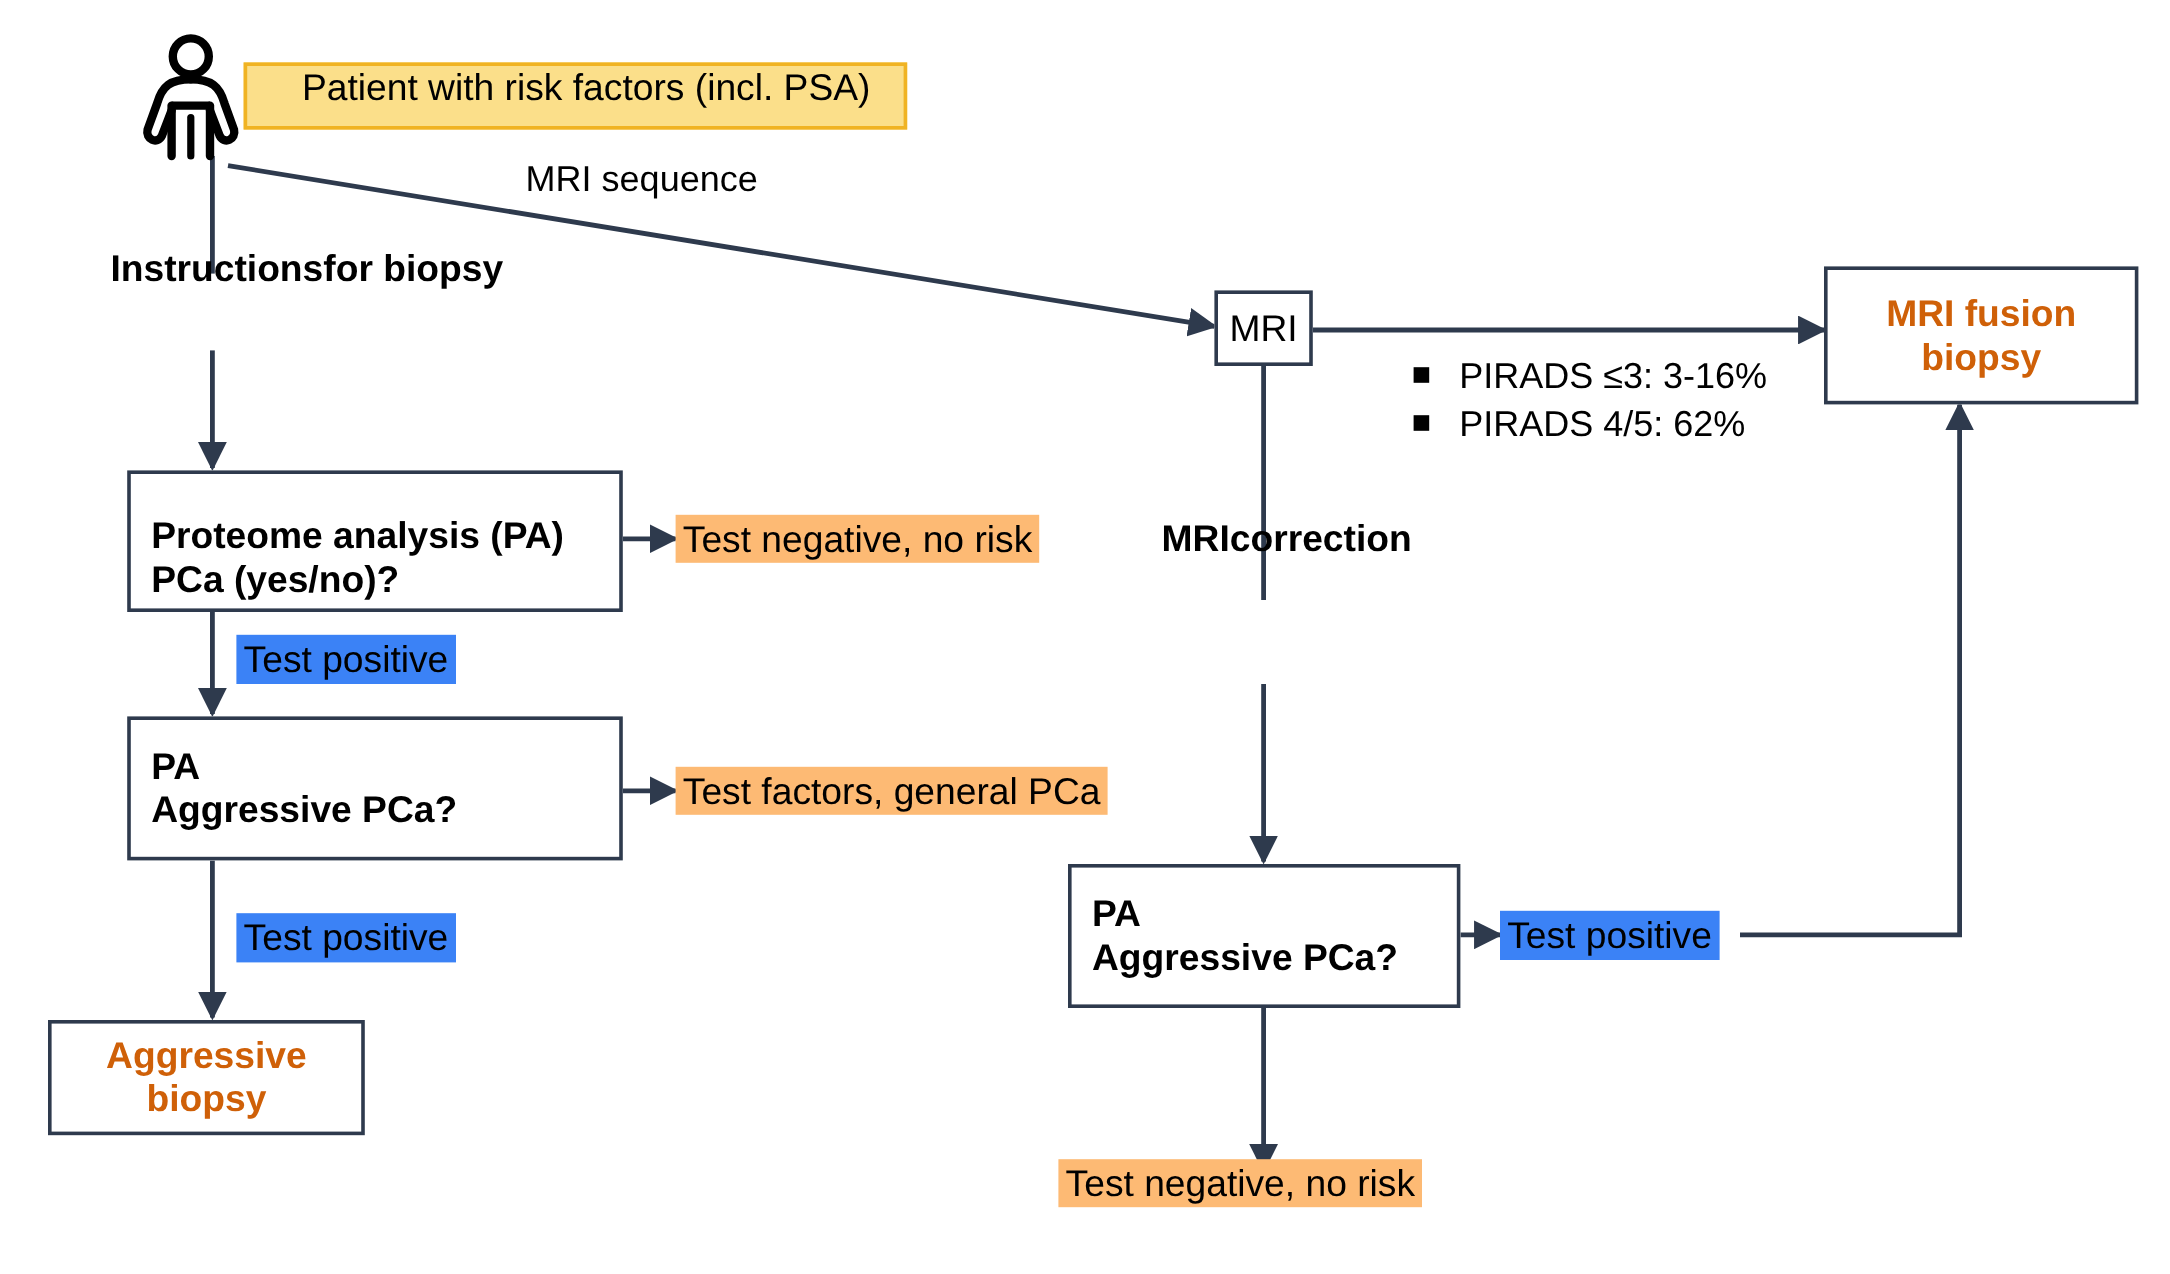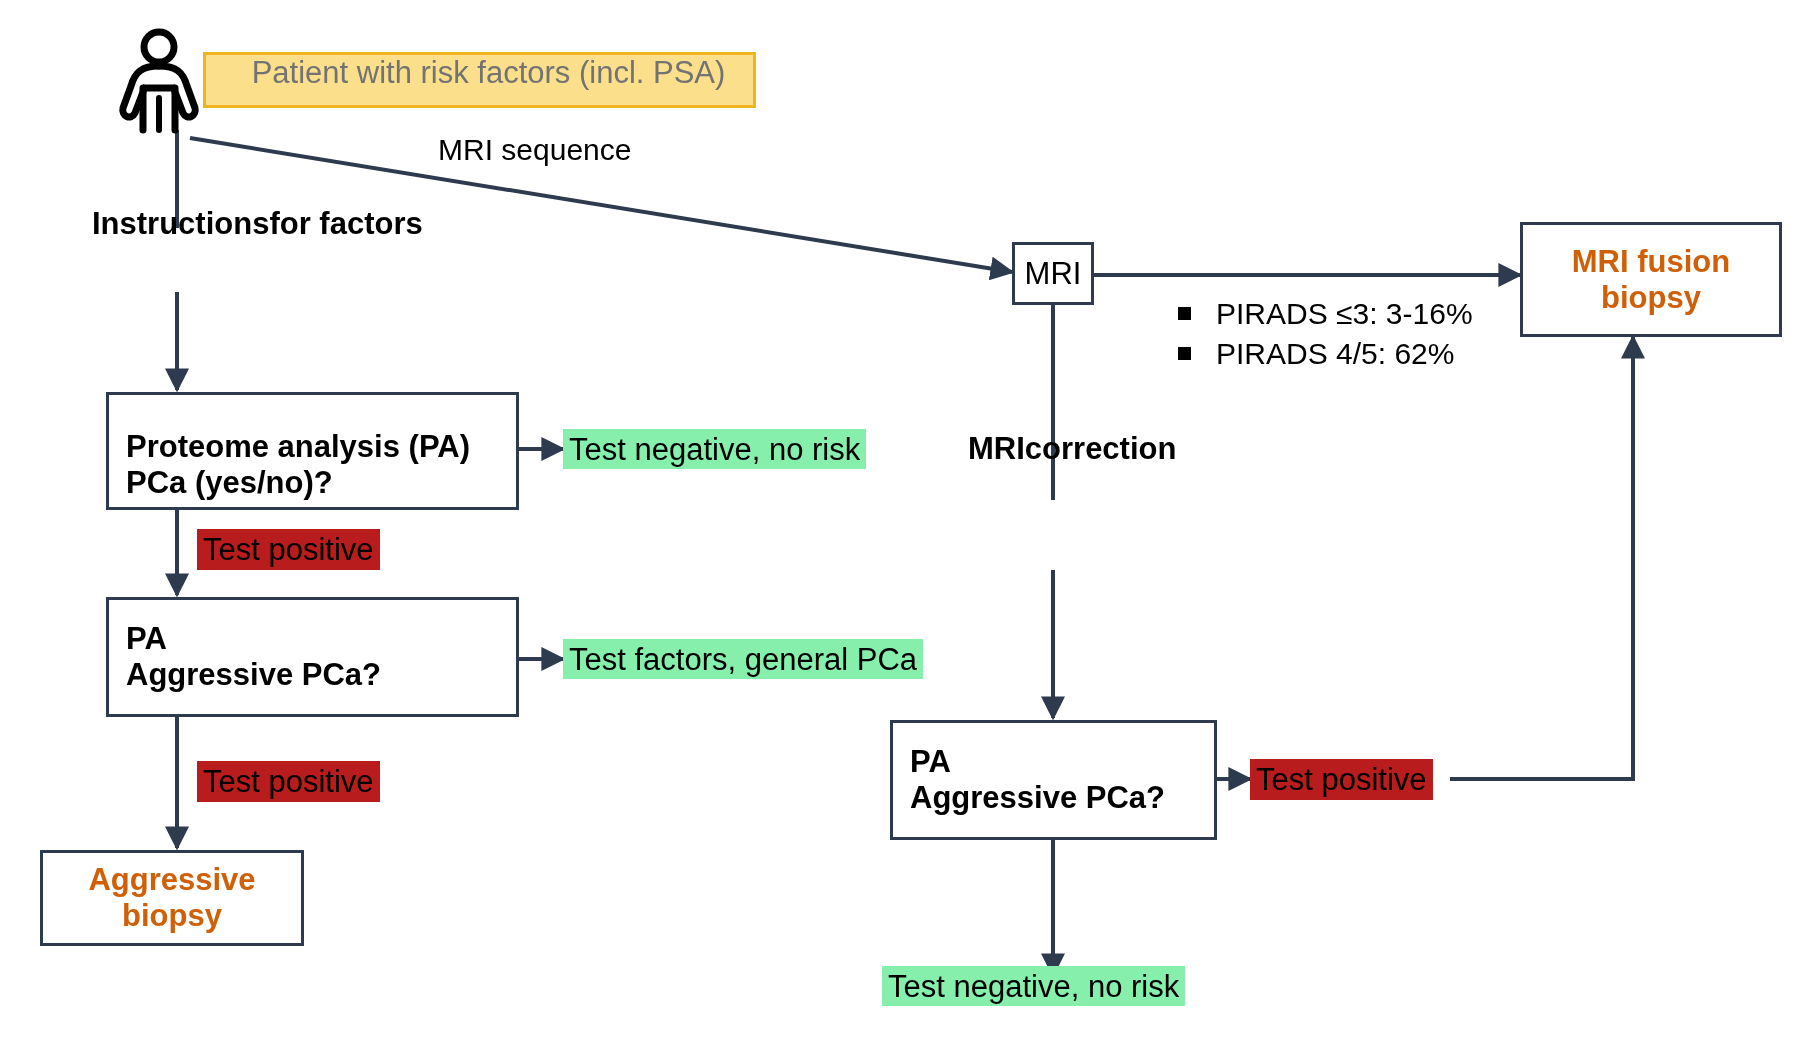--- a/index.html
+++ b/index.html
@@ -61,37 +61,37 @@
   
   .banner {
     background: #fbdf8a;
     border: 3px solid #f0b323;
     display: flex;
     align-items: center;
     justify-content: flex-start;
   }
   .banner .label {
     font-size: 31px;
-    color: #737373;
+    color: #000000;
     padding-left: 18px;
     white-space: nowrap;
   }
   
   .chip {
     position: absolute;
     display: flex;
     align-items: center;
     white-space: nowrap;
     font-size: 31px;
     color: #000000;
     line-height: 1;
     box-sizing: border-box;
   }
-  .chip-green { background: #86efac; }
-  .chip-red   { background: #b91c1c; text-align: center; }
+  .chip-green { background: #fdba74; }
+  .chip-red   { background: #3b82f6; text-align: center; }
   
   .freetext {
     position: absolute;
     color: #000000;
     white-space: nowrap;
   }
   .freetext.bold { font-weight: bold; }
   .freetext.center {
     text-align: center;
     display: flex;
@@ -174,21 +174,21 @@
   </div>
 
   <div class="node banner" style="left:203px; top:52px; width:553px; height:56px;">
     <span class="label">Patient with risk factors (incl. PSA)</span>
   </div>
 
   <div class="freetext" style="left:438px; top:133px; font-size:30px;">MRI sequence</div>
 
   <div class="freetext bold center" style="left:92px; top:205px; width:170px; font-size:31px;">
     <span>Instructions</span>
-    <span>for factors</span>
+    <span>for biopsy</span>
   </div>
 
   <div class="freetext bold center" style="left:968px; top:430px; width:170px; font-size:31px;">
     <span>MRI</span>
     <span>correction</span>
   </div>
 
   <div class="bullets" style="left:1178px; top:297px;">
     <div class="bullet-row">
       <span class="marker"></span>

